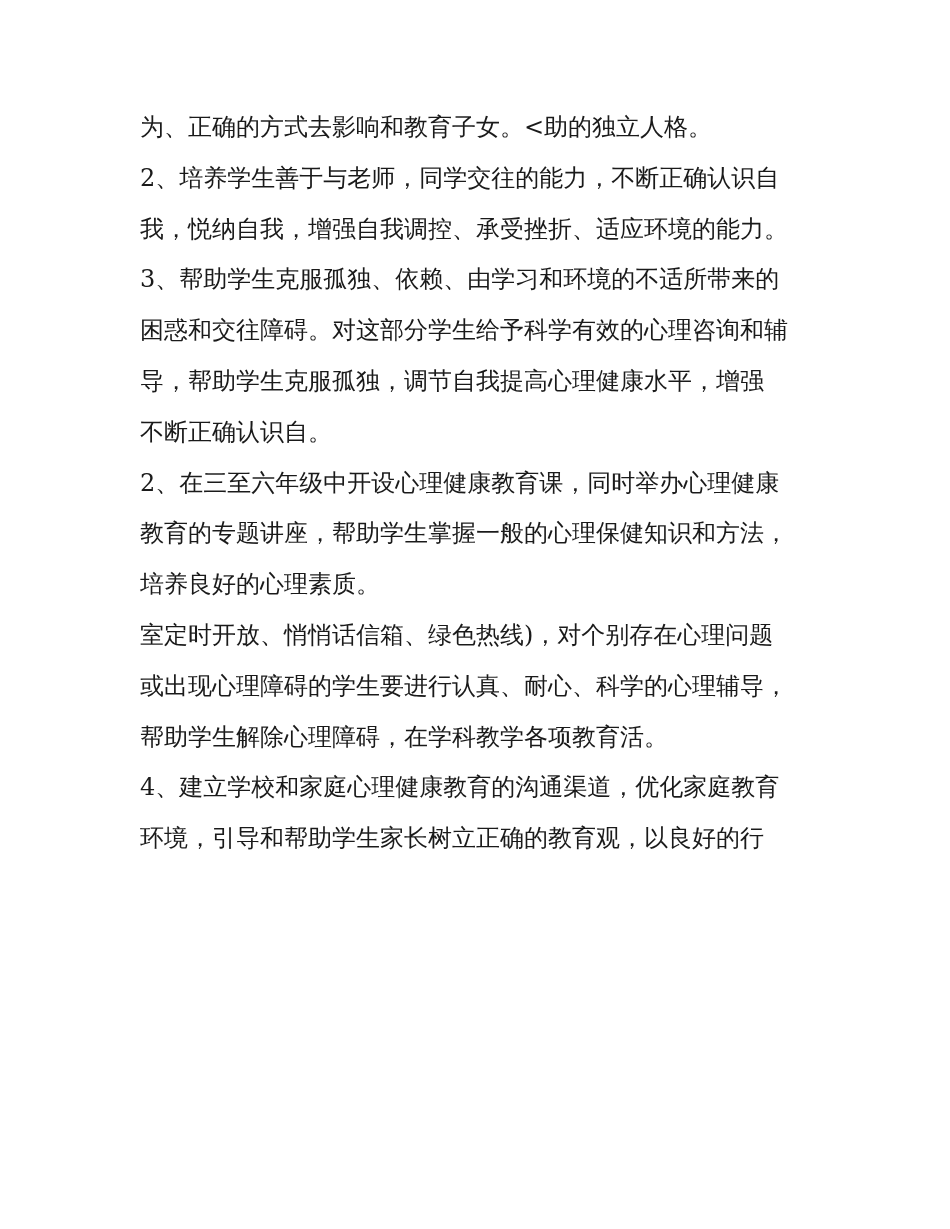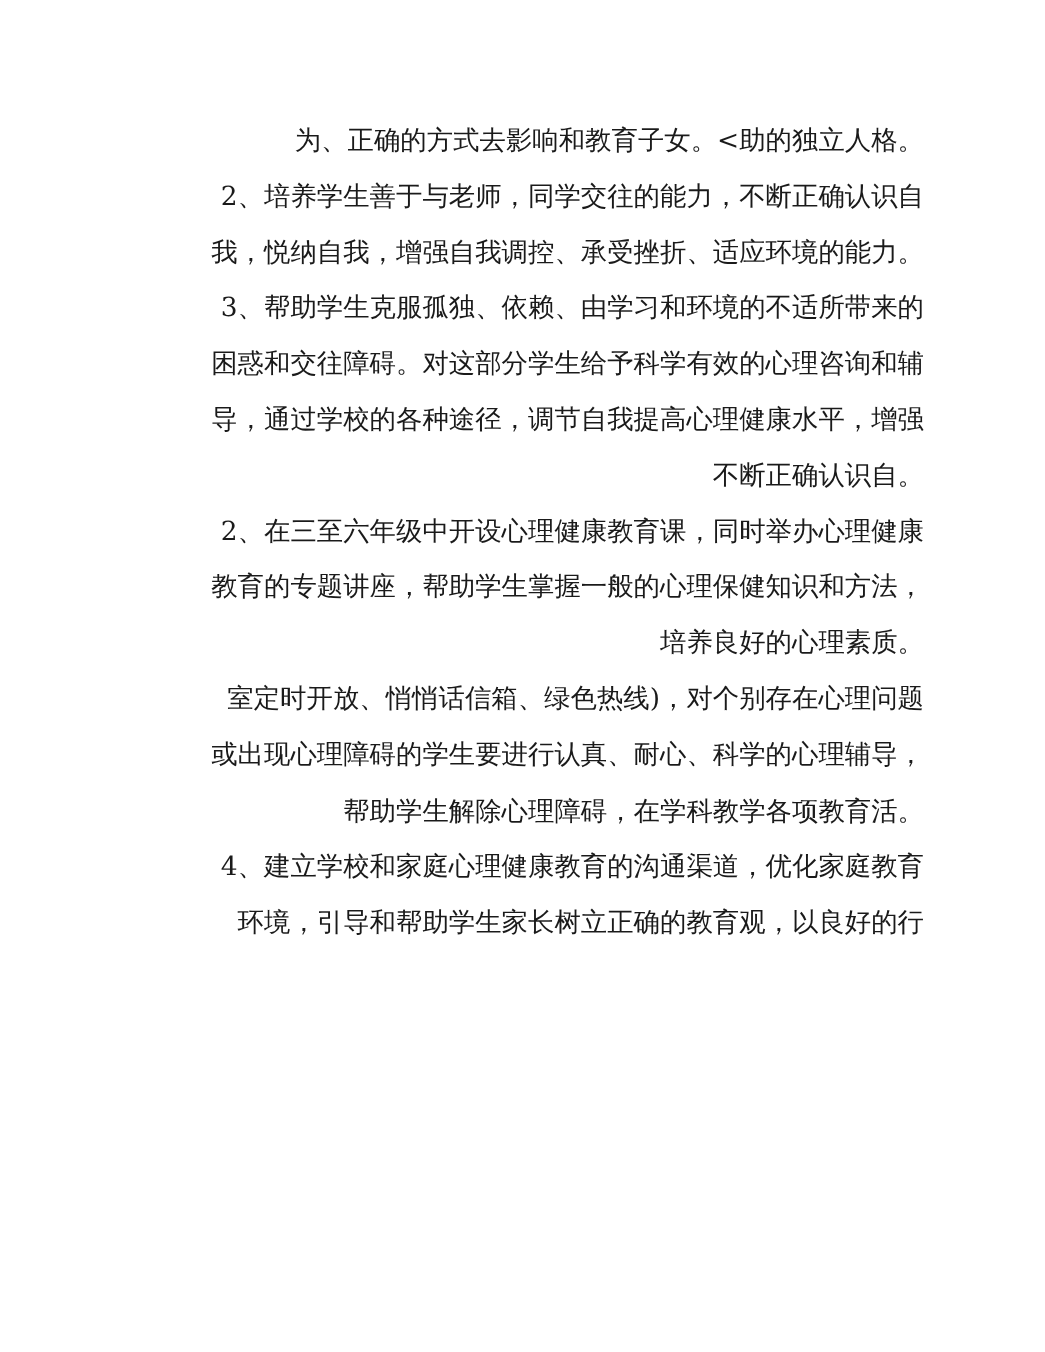--- a/index.html
+++ b/index.html
@@ -28,34 +28,33 @@
       width: 700px;
       font-family: "DejaVu Serif", "Liberation Serif", serif;
       font-size: 24px;
       line-height: 50.8px;
       color: #1a1a1a;
     }
     .line {
       display: block;
       white-space: nowrap;
       height: 50.8px;
-      text-align: right;
     }
   </style>
 </head>
 <body>
 
 <div class="page">
   <div class="text-block">
     <span class="line">为、正确的方式去影响和教育子女。&lt;助的独立人格。</span>
     <span class="line">2、培养学生善于与老师，同学交往的能力，不断正确认识自</span>
     <span class="line">我，悦纳自我，增强自我调控、承受挫折、适应环境的能力。</span>
     <span class="line">3、帮助学生克服孤独、依赖、由学习和环境的不适所带来的</span>
     <span class="line">困惑和交往障碍。对这部分学生给予科学有效的心理咨询和辅</span>
-    <span class="line">导，通过学校的各种途径，调节自我提高心理健康水平，增强</span>
+    <span class="line">导，帮助学生克服孤独，调节自我提高心理健康水平，增强</span>
     <span class="line">不断正确认识自。</span>
     <span class="line">2、在三至六年级中开设心理健康教育课，同时举办心理健康</span>
     <span class="line">教育的专题讲座，帮助学生掌握一般的心理保健知识和方法，</span>
     <span class="line">培养良好的心理素质。</span>
     <span class="line">室定时开放、悄悄话信箱、绿色热线)，对个别存在心理问题</span>
     <span class="line">或出现心理障碍的学生要进行认真、耐心、科学的心理辅导，</span>
     <span class="line">帮助学生解除心理障碍，在学科教学各项教育活。</span>
     <span class="line">4、建立学校和家庭心理健康教育的沟通渠道，优化家庭教育</span>
     <span class="line">环境，引导和帮助学生家长树立正确的教育观，以良好的行</span>
   </div>

